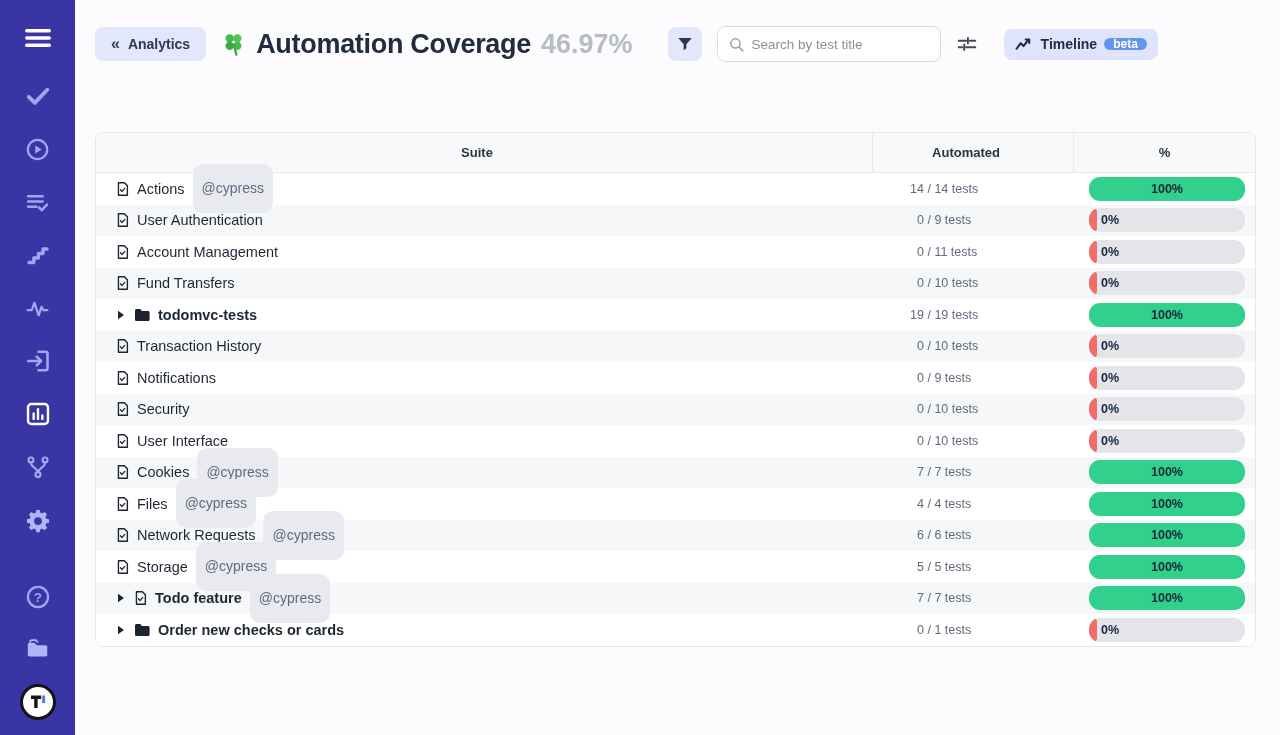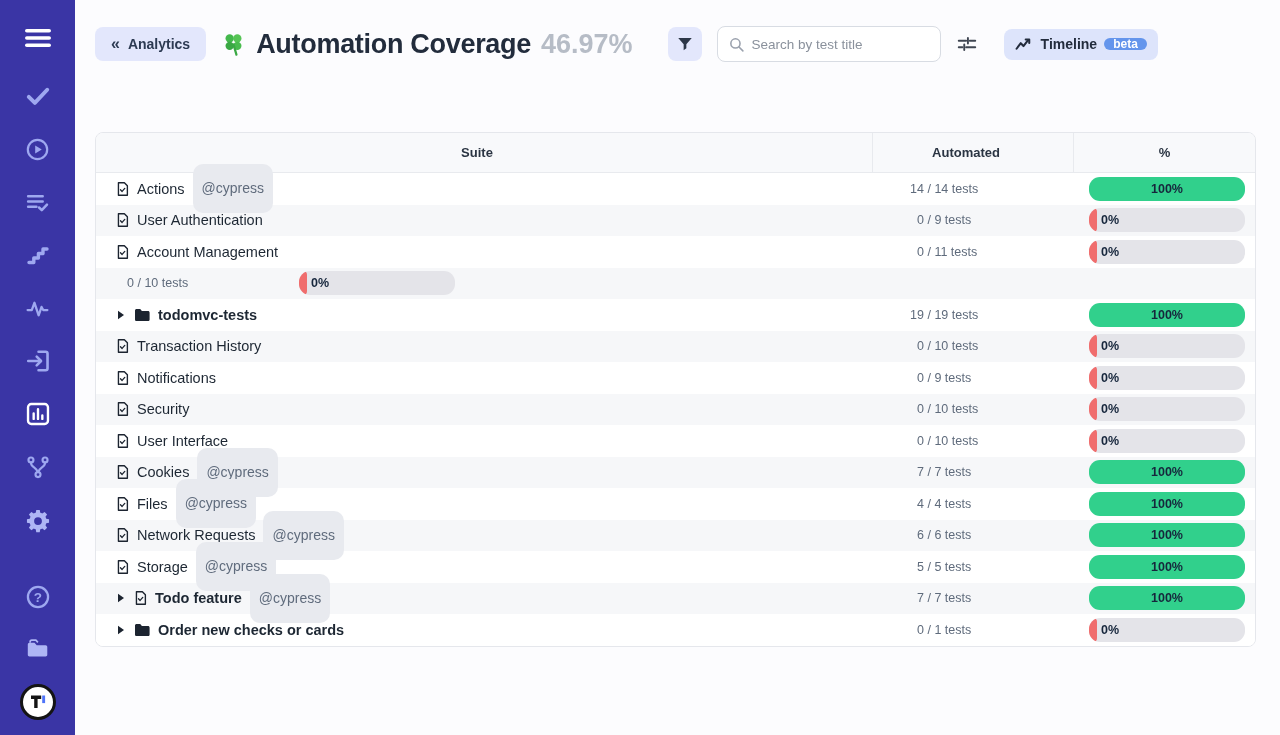--- a/index.html
+++ b/index.html
@@ -255,20 +255,29 @@
           </div>
           <div class="cell-auto"><span class="n">0</span> / 11 tests</div>
           <div class="cell-pct">
             <div class="bar zero">
               <span class="red-sliver"></span>
               <span class="bar-label">0%</span>
             </div>
           </div>
         </div>
         <div class="trow stripe">
+          <div class="cell-suite">
+            <span class="row-icon">
+              <svg width="13" height="16" viewBox="0 0 16 18">
+                <path d="M3 1.3h7.3L14 5.1v11.6H3z" fill="none" stroke="#1c2430" stroke-width="1.7" stroke-linejoin="round"></path>
+                <path d="M5.5 10l2 2 3.3-3.7" fill="none" stroke="#1c2430" stroke-width="1.6" stroke-linecap="round" stroke-linejoin="round"></path>
+              </svg>
+            </span>
+            <span class="row-name">Fund Transfers</span>
+          </div>
           <div class="cell-auto"><span class="n">0</span> / 10 tests</div>
           <div class="cell-pct">
             <div class="bar zero">
               <span class="red-sliver"></span>
               <span class="bar-label">0%</span>
             </div>
           </div>
         </div>
         <div class="trow bold">
           <div class="cell-suite">

